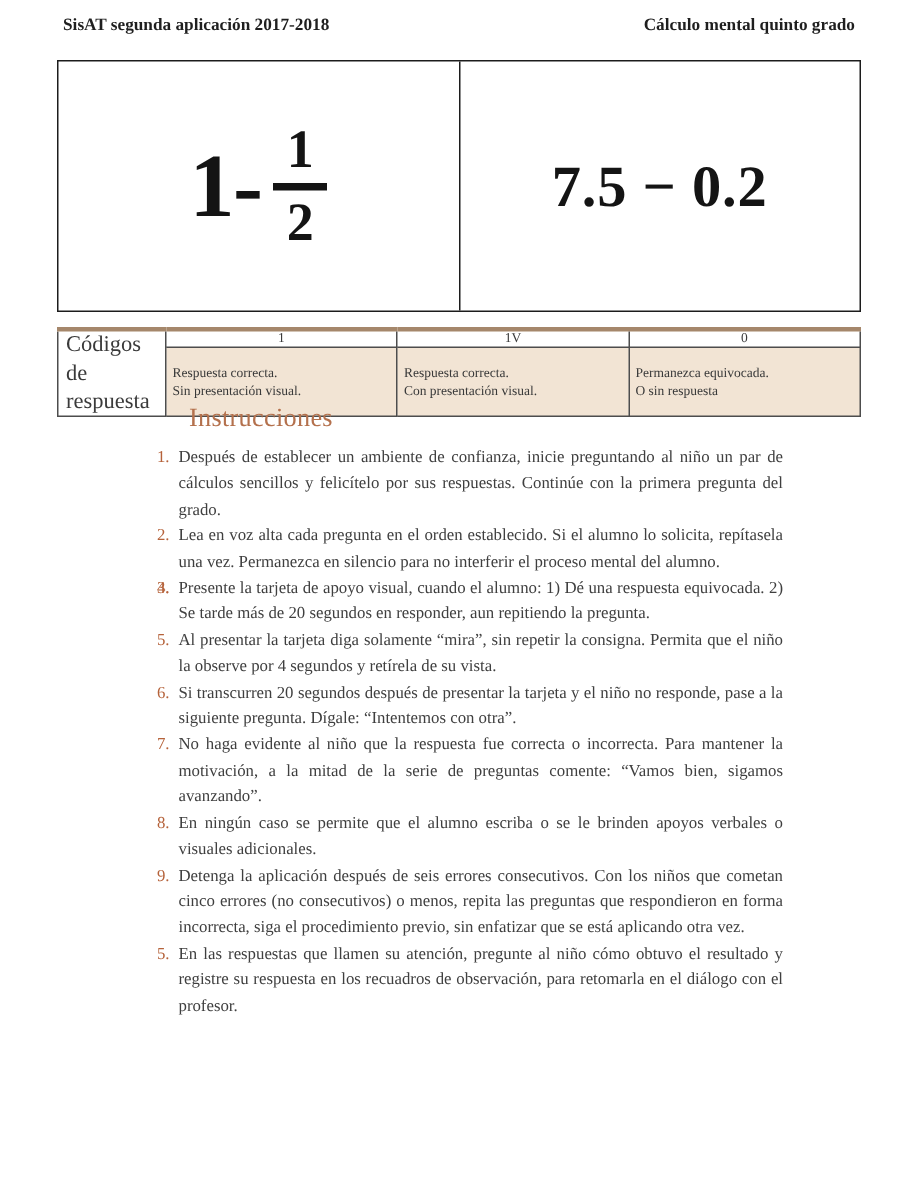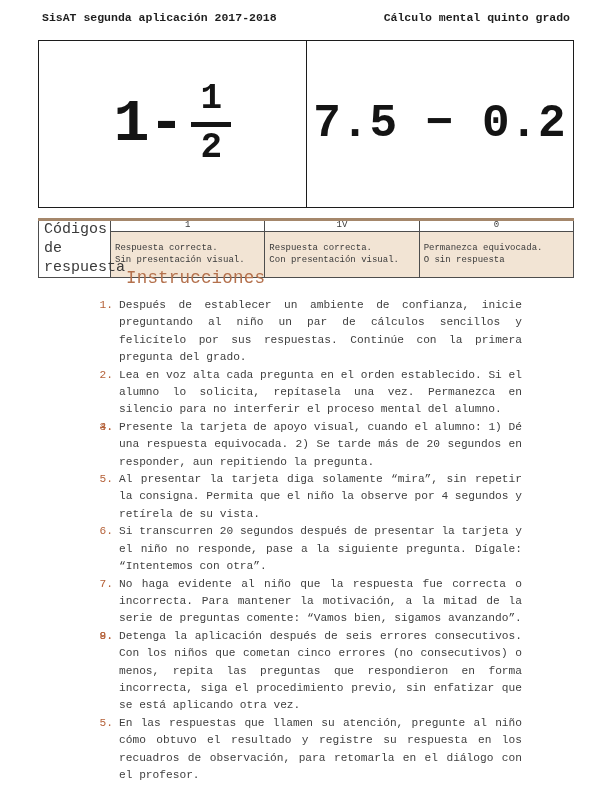--- a/index.html
+++ b/index.html
@@ -1,19 +1,19 @@
 <!DOCTYPE html>
 <html><head>
 <meta charset="utf-8">
 <style>
   html,body { margin:0; padding:0; background:#ffffff; }
   .page {
     position:relative; width:612px; height:792px; margin:0 auto;
     background:#ffffff; overflow:hidden;
-    font-family:Liberation Mono, monospace; color:#3d3d3d;
+    font-family:Liberation Serif, serif; color:#3d3d3d;
   }
 
   
   .hdr {
     position:absolute; top:11px; left:42px; right:42px;
     display:flex; justify-content:space-between;
     font-weight:bold; font-size:11.5px; color:#1f1f1f;
   }
 
   
@@ -22,21 +22,21 @@
     border:1.3px solid #1c1c1c; display:flex; box-sizing:border-box;
   }
   .card { flex:1; display:flex; align-items:center; justify-content:center; color:#141414; }
   .card + .card { border-left:1.3px solid #1c1c1c; }
   .expr { display:flex; align-items:center; }
   .whole { font-size:60px; font-weight:bold; line-height:1; letter-spacing:-1px; }
   .frac { display:inline-flex; flex-direction:column; align-items:center; margin-left:8px; }
   .fnum, .fden { font-size:36px; font-weight:bold; line-height:1.02; padding:0 9px; }
   .fnum { border-bottom:5px solid #141414; padding-bottom:4px; }
   .fden { padding-top:3px; }
-  .decimal { font-size:46px; font-weight:bold; letter-spacing:0.5px; }
+  .decimal { font-size:39px; font-weight:bold; letter-spacing:0.5px; }
 
   
   .codes {
     position:absolute; top:218px; left:38px; width:536px;
     border-collapse:collapse; table-layout:fixed;
     font-size:9px; color:#3a3a3a;
   }
   .codes td { border:1px solid #4d4d4d; padding:0 4px; box-sizing:border-box; }
   .codes tr.code-row td { border-top:3px solid #a5876b; }
   td.lbl { width:72px; font-size:15px; line-height:1.25; padding-left:5px; background:#ffffff; }
@@ -134,20 +134,21 @@
     <li>
       <span class="num">6.</span>
       <span>Si transcurren 20 segundos después de presentar la tarjeta y el niño no responde, pase a la siguiente pregunta. Dígale: “Intentemos con otra”.</span>
     </li>
     <li>
       <span class="num">7.</span>
       <span>No haga evidente al niño que la respuesta fue correcta o incorrecta. Para mantener la motivación, a la mitad de la serie de preguntas comente: “Vamos bien, sigamos avanzando”.</span>
     </li>
     <li>
       <span class="num">8.</span>
+      <span>En ningún caso se permite que el alumno escriba o se le brinden apoyos verbales o visuales adicionales.</span>
     </li>
     <li>
       <span class="num">9.</span>
       <span>Detenga la aplicación después de seis errores consecutivos. Con los niños que cometan cinco errores (no consecutivos) o menos, repita las preguntas que respondieron en forma incorrecta, siga el procedimiento previo, sin enfatizar que se está aplicando otra vez.</span>
     </li>
     <li>
       <span class="num">5.</span>
       <span>En las respuestas que llamen su atención, pregunte al niño cómo obtuvo el resultado y registre su respuesta en los recuadros de observación, para retomarla en el diálogo con el profesor.</span>
     </li>
   </ol>

